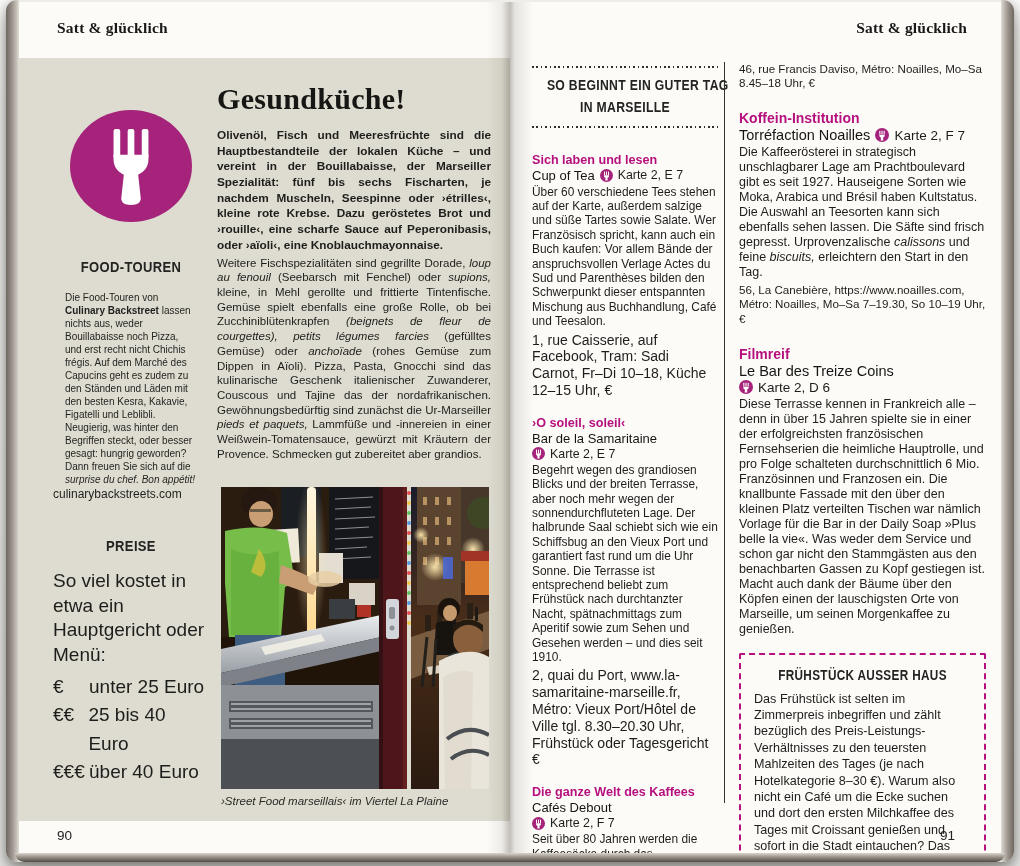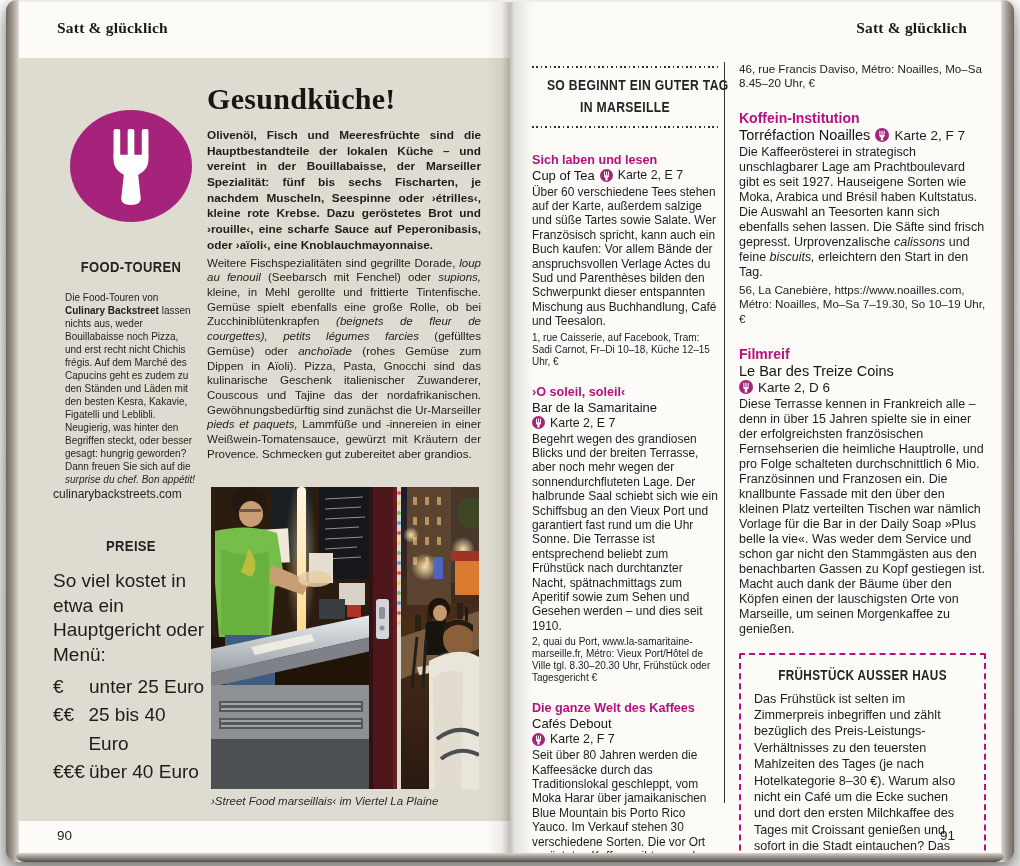--- a/index.html
+++ b/index.html
@@ -37,21 +37,21 @@
   .sidebar{position:absolute;left:34px;top:0;width:156px;}
   .fork-badge{width:122px;height:112px;border-radius:50%;background:#a5237a;
               margin:52px auto 0;display:flex;align-items:center;justify-content:center;}
   .side-head{display:block;text-align:center;font-size:15.5px;margin:36px 0 0;}
   .side-text{font-size:10px;line-height:1.3;margin:15px 12px 0;color:#1f1f1d;}
   .side-url{font-size:12px;margin:1px 0 0;color:#1f1f1d;}
   .price-block{font-size:19px;line-height:1.3;margin-top:14px;}
   .price-rows{margin-top:5px;}
   .price-row{display:flex;line-height:1.5;}
   .psym{width:36px;}
-  .article{position:absolute;left:188px;top:0;width:274px;}
+  .article{position:absolute;left:198px;top:0;width:274px;}
   .title{font-family:"Liberation Serif",serif;font-size:30px;font-weight:700;
          letter-spacing:.3px;margin:26px 0 0;color:#161614;line-height:1;}
   .lead{font-size:11.8px;line-height:1.33;font-weight:700;text-align:justify;margin:14px 0 0;}
   .abody{font-size:11.5px;line-height:1.28;text-align:justify;margin:2px 0 0;}
   figure{position:absolute;left:4px;top:429px;width:268px;margin:0;}
   figure svg{display:block;}
   .caption{font-size:11.5px;font-style:italic;margin-top:6px;color:#2a2a27;}
   
   .col{position:absolute;top:58px;}
   .col1{left:22px;width:186px;}
@@ -61,21 +61,21 @@
   .dotted-box .cond{display:block;font-size:14.5px;line-height:1.5;}
   .dotted-box .dotrule.top{margin-bottom:7px;} .dotted-box .dotrule.bot{margin-top:7px;}
   .entry{margin-top:17px;}
   .kicker{color:#b6107e;font-weight:700;font-size:12.6px;margin:0 0 1px;}
   .nameline{display:flex;align-items:center;gap:5px;flex-wrap:wrap;}
   .name{font-weight:400;font-size:13px;color:#151513;}
   .mapref{font-size:12.4px;}
   .mapline{display:flex;align-items:center;gap:5px;margin-top:1px;}
   .pin{flex:0 0 auto;}
   .ebody{font-size:11.9px;line-height:1.21;margin:2px 0 0;}
-  .addr{font-size:10px;line-height:1.2;margin:3px 0 0;color:#1d1d1b;}
+  .addr{font-size:14px;line-height:1.2;margin:3px 0 0;color:#1d1d1b;}
   .col2 .entry{margin-top:20px;}
   .col2 .kicker{font-size:14px;}
   .col2 .name{font-size:14.5px;}
   .col2 .mapref{font-size:13.5px;}
   .col2 .ebody{font-size:12.5px;line-height:1.2;}
   .col2 .addr{font-size:11.6px;line-height:1.22;}
   .col2 .addr.top{margin:2px 0 0;}
   .dash-box{margin-top:16px;border:2.5px dashed #b6107e;border-radius:2px;padding:10px 13px 12px;}
   .dash-box .cond{display:block;text-align:center;font-size:14px;margin:2px 0 8px;}
   .dash-box p{font-size:12.6px;line-height:1.3;margin:0;color:#1d1d1b;}
@@ -349,21 +349,21 @@
                 </svg>
               <span class="mapref">Karte 2, F 7</span>
             </div>
             <p class="ebody"><span>Seit über 80 Jahren werden die Kaffeesäcke durch das Traditionslokal geschleppt, vom Moka Harar über jamaikanischen Blue Mountain bis Porto Rico Yauco. Im Verkauf stehen 30 verschiedene Sorten. Die vor Ort gerösteten Kaffees gibt es auch zum sofortigen Probieren, entweder an den Stehtischen in der Boutique oder auf der Terrasse am Tisch. Lecker schmecken dazu Zitronen- und Pistazienkuchen, </span></p>
           </section>
         </div>
 
         <div class="vrule"></div>
 
         <div class="col col2">
-          <p class="addr top">46, rue Francis Daviso, Métro: Noailles, Mo–Sa 8.45–20 Uhr, €</p>
+          <p class="addr top">46, rue Francis Daviso, Métro: Noailles, Mo–Sa 8.45–18 Uhr, €</p>
 
           <section class="entry">
             <h4 class="kicker">Koffein-Institution</h4>
             <div class="nameline">
               <span class="name">Torréfaction Noailles</span>
               <svg class="pin" width="14" height="14" viewBox="0 0 13 13">
                   <circle cx="6.5" cy="6.5" r="6.5" fill="#a5237a"></circle>
                   <g fill="#fff">
                     <rect x="4" y="2.6" width="1" height="3.4"></rect>
                     <rect x="6" y="2.6" width="1" height="3.4"></rect>

